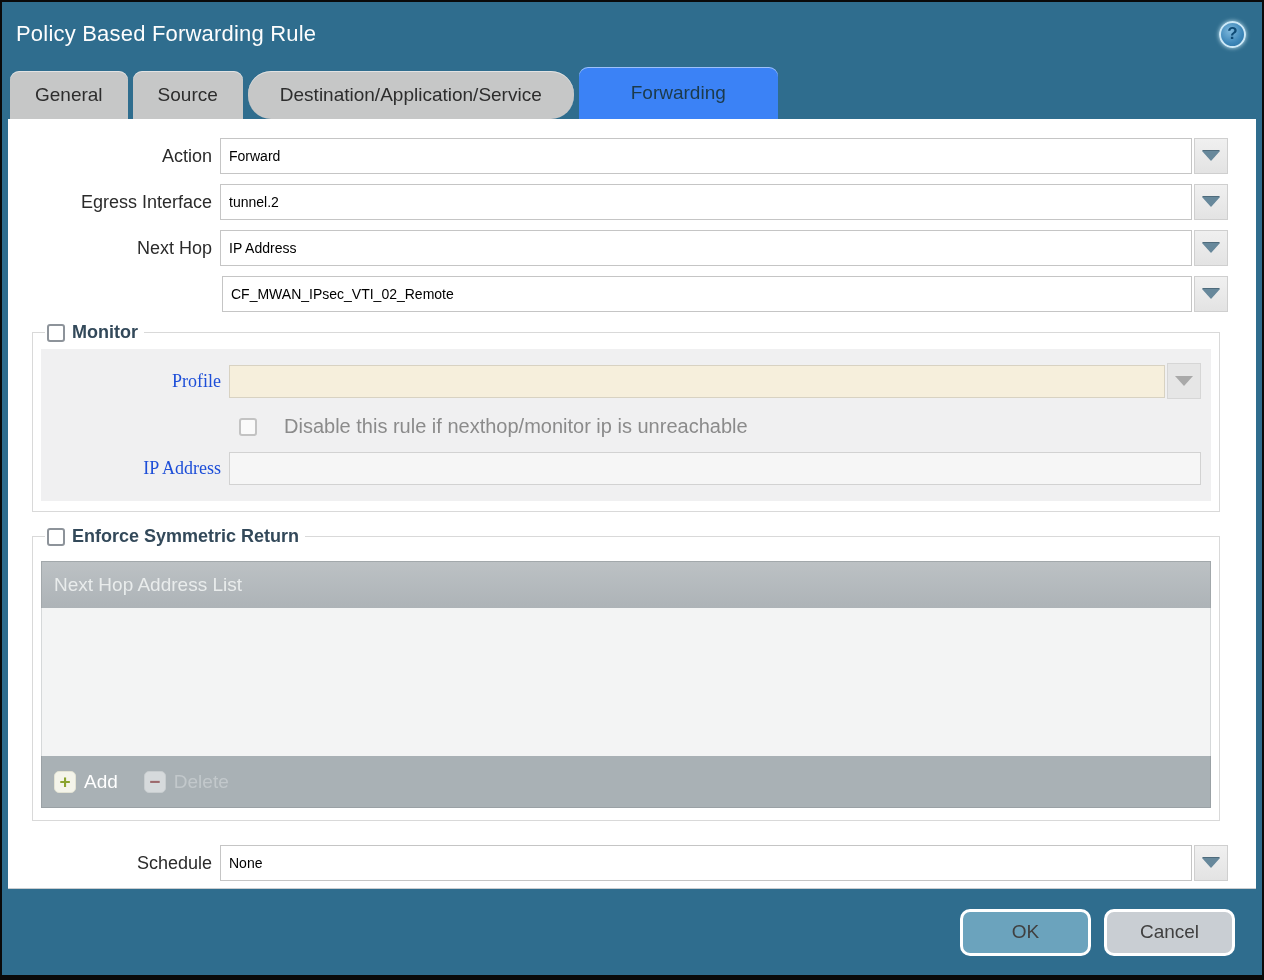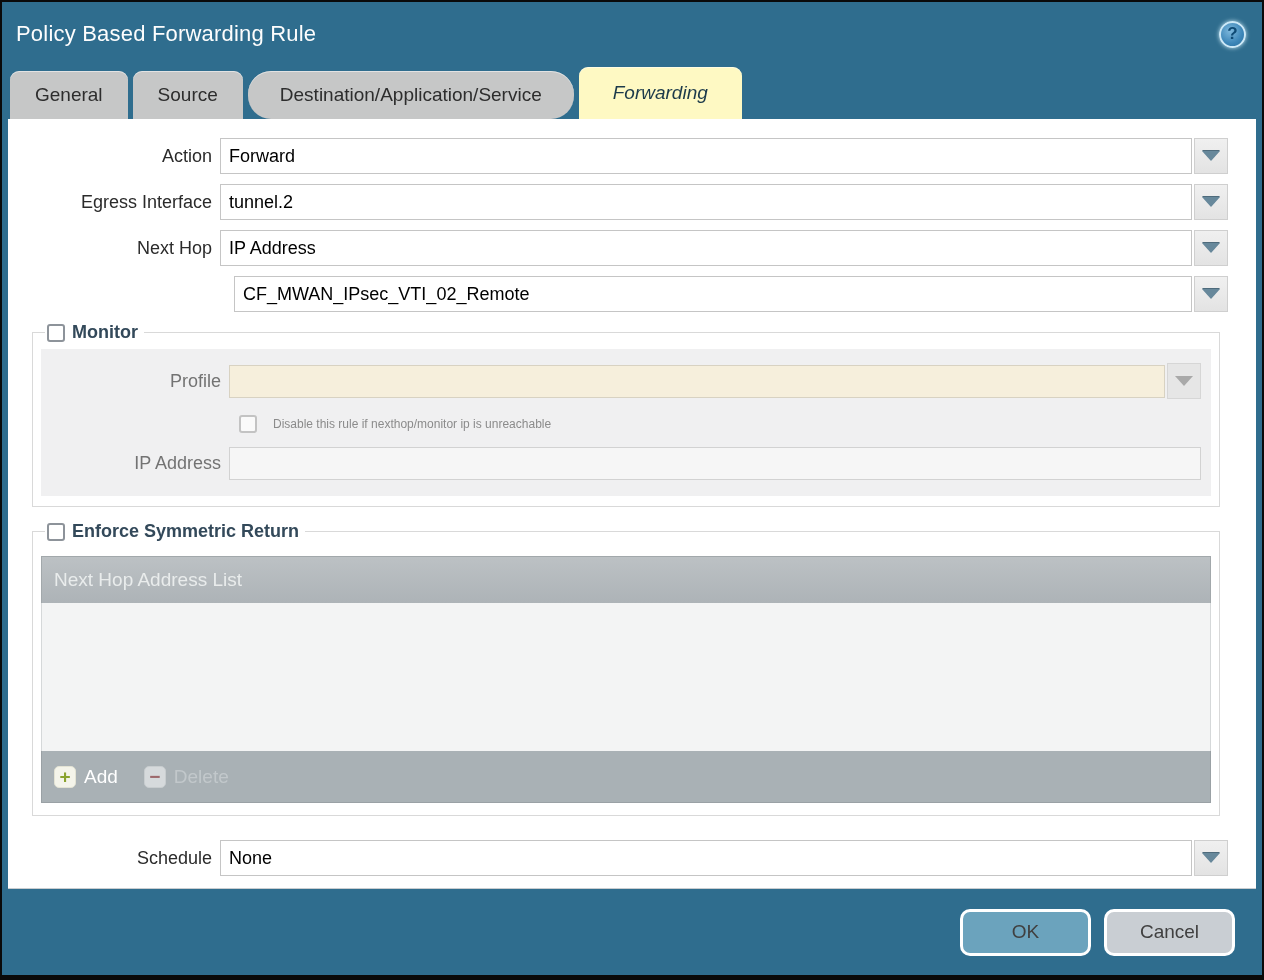--- a/index.html
+++ b/index.html
@@ -52,25 +52,24 @@
     height: 48px;
     padding: 0 25px;
     margin-right: 5px;
     display: flex; align-items: center; justify-content: center;
     border-radius: 9px 9px 0 0;
     box-shadow: inset 0 1px 0 rgba(255,255,255,0.5);
     cursor: pointer;
   }
   .tab.wide { padding: 0 32px; border-radius: 23px; }
   .tab.active {
-    background: #fef9c3;
+    background: #3b82f6;
     color: #1c3a4a;
     height: 52px;
-    padding: 0 34px;
-    font-style: italic;
+    padding: 0 52px;
   }
   
   .content {
     background: #ffffff;
     margin: 0 6px;
     flex: 1;
     padding: 19px 28px 0 0;
     border-bottom: 1px solid #c9cdd0;
     overflow: hidden;
   }
@@ -90,21 +89,21 @@
     flex: 1;
     display: flex; align-items: center;
     margin-left: 8px;
   }
   .tfield {
     flex: 1;
     height: 36px;
     border: 1px solid #c5c5c5;
     background: #ffffff;
     font-family: "Liberation Sans", sans-serif;
-    font-size: 18px;
+    font-size: 14px;
     color: #000000;
     padding: 0 8px;
     outline: none;
   }
   .dd-btn {
     width: 34px; height: 36px;
     margin-left: 2px;
     background: linear-gradient(#f0f0f0, #e3e3e3);
     border: 1px solid #cfcfcf;
     display: flex; align-items: center; justify-content: center;
@@ -143,33 +142,33 @@
     background: #ffffff;
     cursor: pointer;
     flex-shrink: 0;
   }
   .cb.disabled { border-color: #c3c3c3; background: #fafafa; cursor: default; }
   
   .disabled-panel {
     background: #f0f0f1;
     padding: 14px 10px 16px 0;
   }
-  .disabled-panel .form-row .lbl { width: 180px; color: #737373; }
+  .disabled-panel .form-row .lbl { width: 180px; color: #1d4ed8; font-family: Liberation Serif, serif; }
   .beige-field {
     flex: 1; height: 33px;
     background: #f6efdc;
     border: 1px solid #d8d2c2;
   }
   .dis-field {
     flex: 1; height: 33px;
     background: #f6f6f6;
     border: 1px solid #d2d2d2;
   }
   .cb-row { margin: 16px 0 14px 198px; display: flex; align-items: center; }
-  .cb-row .cb-lbl { font-size: 12px; color: #8b8b8b; margin-left: 16px; }
+  .cb-row .cb-lbl { font-size: 20px; color: #8b8b8b; margin-left: 27px; }
   
   .nh-table { margin: 8px 0 2px 0; }
   .nh-thead {
     height: 47px;
     background: linear-gradient(#bcc1c4, #adb3b7);
     color: #e9ecec;
     font-size: 19px;
     display: flex; align-items: center;
     padding-left: 12px;
     border: 1px solid #a2a8ab;
@@ -266,21 +265,21 @@
       <div class="field-wrap">
         <input class="tfield" type="text" readonly="" value="IP Address" style="">
         <div class="dd-btn">
           <div class="dd-tri"></div>
         </div>
       </div>
     </div>
 
     <div class="form-row">
       <div class="lbl"></div>
-      <div class="field-wrap" style="margin-left:22px;">
+      <div class="field-wrap" style="margin-left:10px;">
         <input class="tfield" type="text" readonly="" value="CF_MWAN_IPsec_VTI_02_Remote" style="">
         <div class="dd-btn">
           <div class="dd-tri"></div>
         </div>
       </div>
     </div>
 
     <fieldset>
       <legend>
         <span class="cb"></span>

